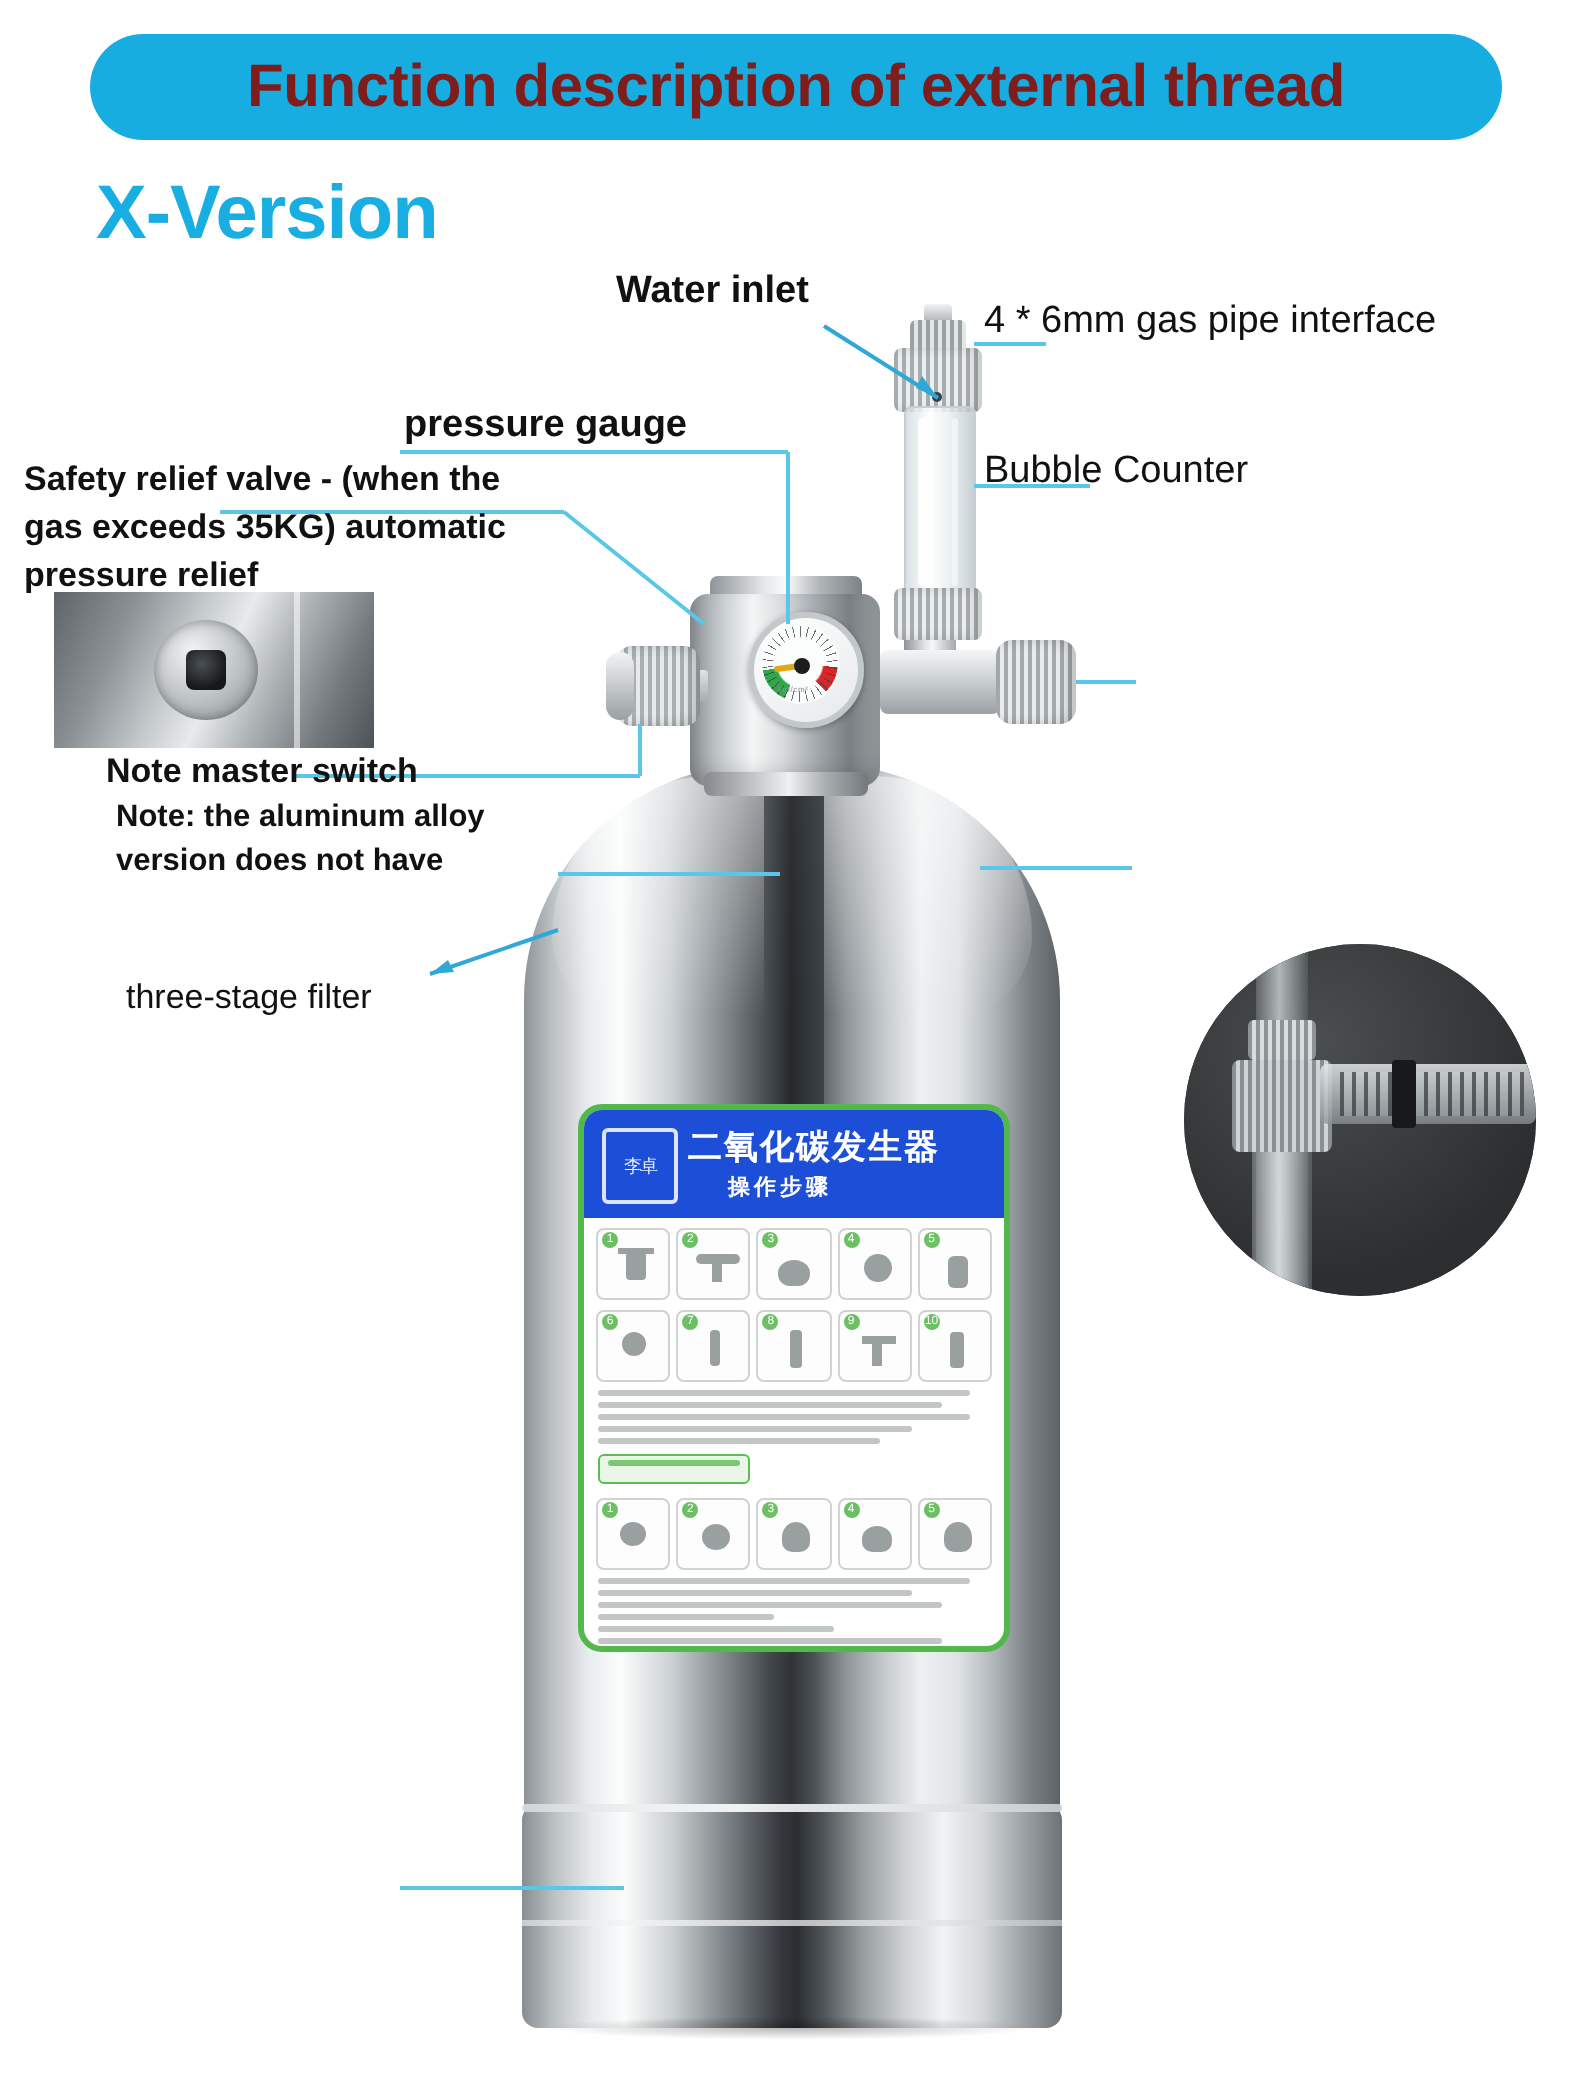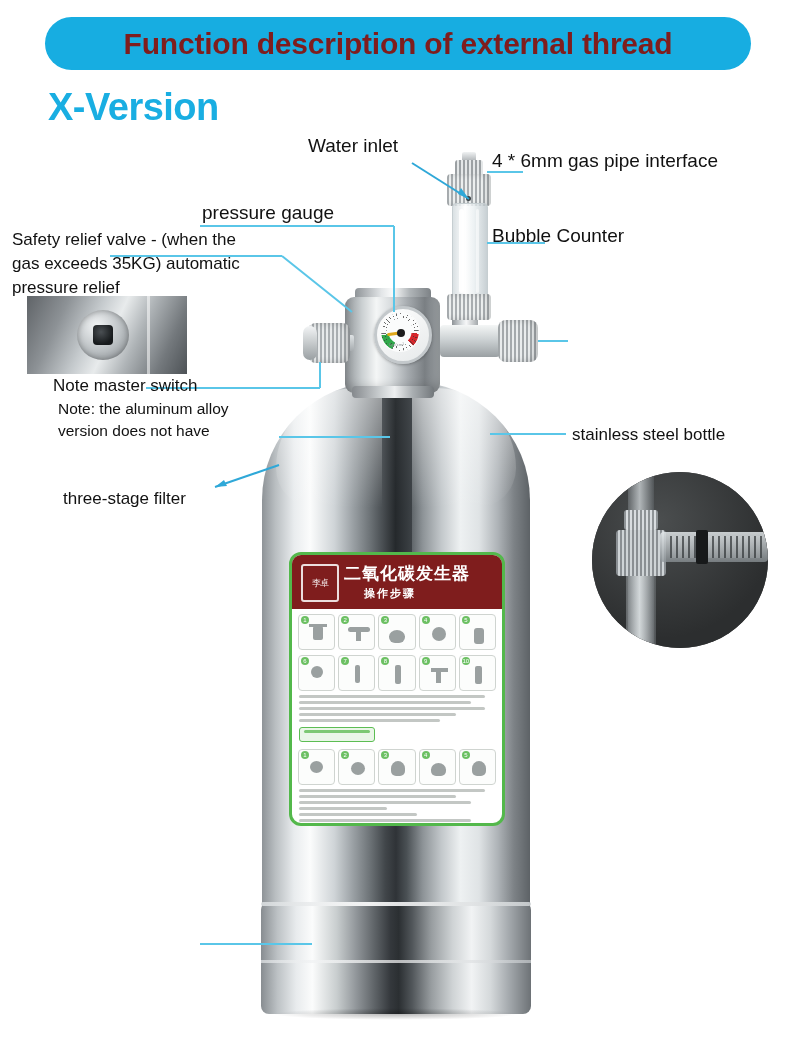--- a/index.html
+++ b/index.html
@@ -18,21 +18,21 @@
   .banner-text{
     color:#7f1d1d;font-size:30px;font-weight:bold;letter-spacing:-.2px;
     white-space:nowrap;
   }
   .subtitle{
     position:absolute;left:48px;top:86px;
     color:#19AEE2;font-size:38px;font-weight:bold;letter-spacing:-.5px;
   }
 
   
-  .lbl{position:absolute;color:#111111;font-weight:normal;line-height:1.42;white-space:pre-line;}
+  .lbl{position:absolute;color:#111111;font-weight:bold;line-height:1.42;white-space:pre-line;}
   .lbl.reg{font-weight:normal;}
   .lbl.big{font-size:19px;}
   .lbl.mid{font-size:17px;}
   .lbl.sm{font-size:15.5px;}
   svg.leadsvg{position:absolute;left:0;top:0;width:790px;height:1050px;overflow:visible;pointer-events:none;}
 
   
   .bottle-wrap{position:absolute;left:262px;top:382px;width:268px;height:632px;}
   .bottle-body{
     position:absolute;left:0;top:0;width:268px;height:560px;
@@ -77,21 +77,21 @@
   }
   .base-ring-top{position:absolute;left:-1px;top:520px;width:270px;height:4px;background:linear-gradient(90deg,#d8dcde,#ffffff 40%,#cdd1d3);opacity:.9;border-radius:2px;}
   .base-ring-mid{position:absolute;left:-1px;top:578px;width:270px;height:3px;background:linear-gradient(90deg,#e4e7e9,#ffffff 45%,#c8cccf);opacity:.7;}
   .base-shadow{position:absolute;left:10px;top:626px;width:248px;height:12px;border-radius:50%;background:radial-gradient(ellipse at center,rgba(0,0,0,.28),rgba(0,0,0,0) 70%);}
 
   
   .glabel{
     position:absolute;left:27px;top:170px;width:210px;height:268px;
     background:#ffffff;border:3px solid #53B84B;border-radius:12px;overflow:hidden;
   }
-  .glabel-head{height:54px;background:#7f1d1d;position:relative;}
+  .glabel-head{height:54px;background:#1d4ed8;position:relative;}
   .glabel-logo{
     position:absolute;left:9px;top:9px;width:34px;height:34px;
     border:2px solid rgba(255,255,255,.85);border-radius:3px;
     display:flex;align-items:center;justify-content:center;
     color:rgba(255,255,255,.9);font-size:9px;line-height:1;letter-spacing:-1px;
   }
   .glabel-title{
     position:absolute;left:52px;top:7px;color:#ffffff;font-size:17px;font-weight:bold;letter-spacing:1px;
   }
   .glabel-sub{
@@ -505,15 +505,14 @@
   <div class="lbl reg big" style="left:492px;top:148px;">4 * 6mm gas pipe interface</div>
   <div class="lbl reg big" style="left:492px;top:223px;">Bubble Counter</div>
   <div class="lbl big" style="left:202px;top:200px;">pressure gauge</div>
   <div class="lbl mid" style="left:12px;top:228px;">Safety relief valve - (when the
 gas exceeds 35KG) automatic
 pressure relief</div>
   <div class="lbl mid" style="left:53px;top:374px;">Note master switch</div>
   <div class="lbl sm" style="left:58px;top:398px;">Note: the aluminum alloy
 version does not have</div>
   <div class="lbl reg mid" style="left:63px;top:487px;">three-stage filter</div>
-  <div class="lbl mid" style="left:572px;top:423px;">stainless steel bottle</div>
 
 </div>
 
 </body></html>

